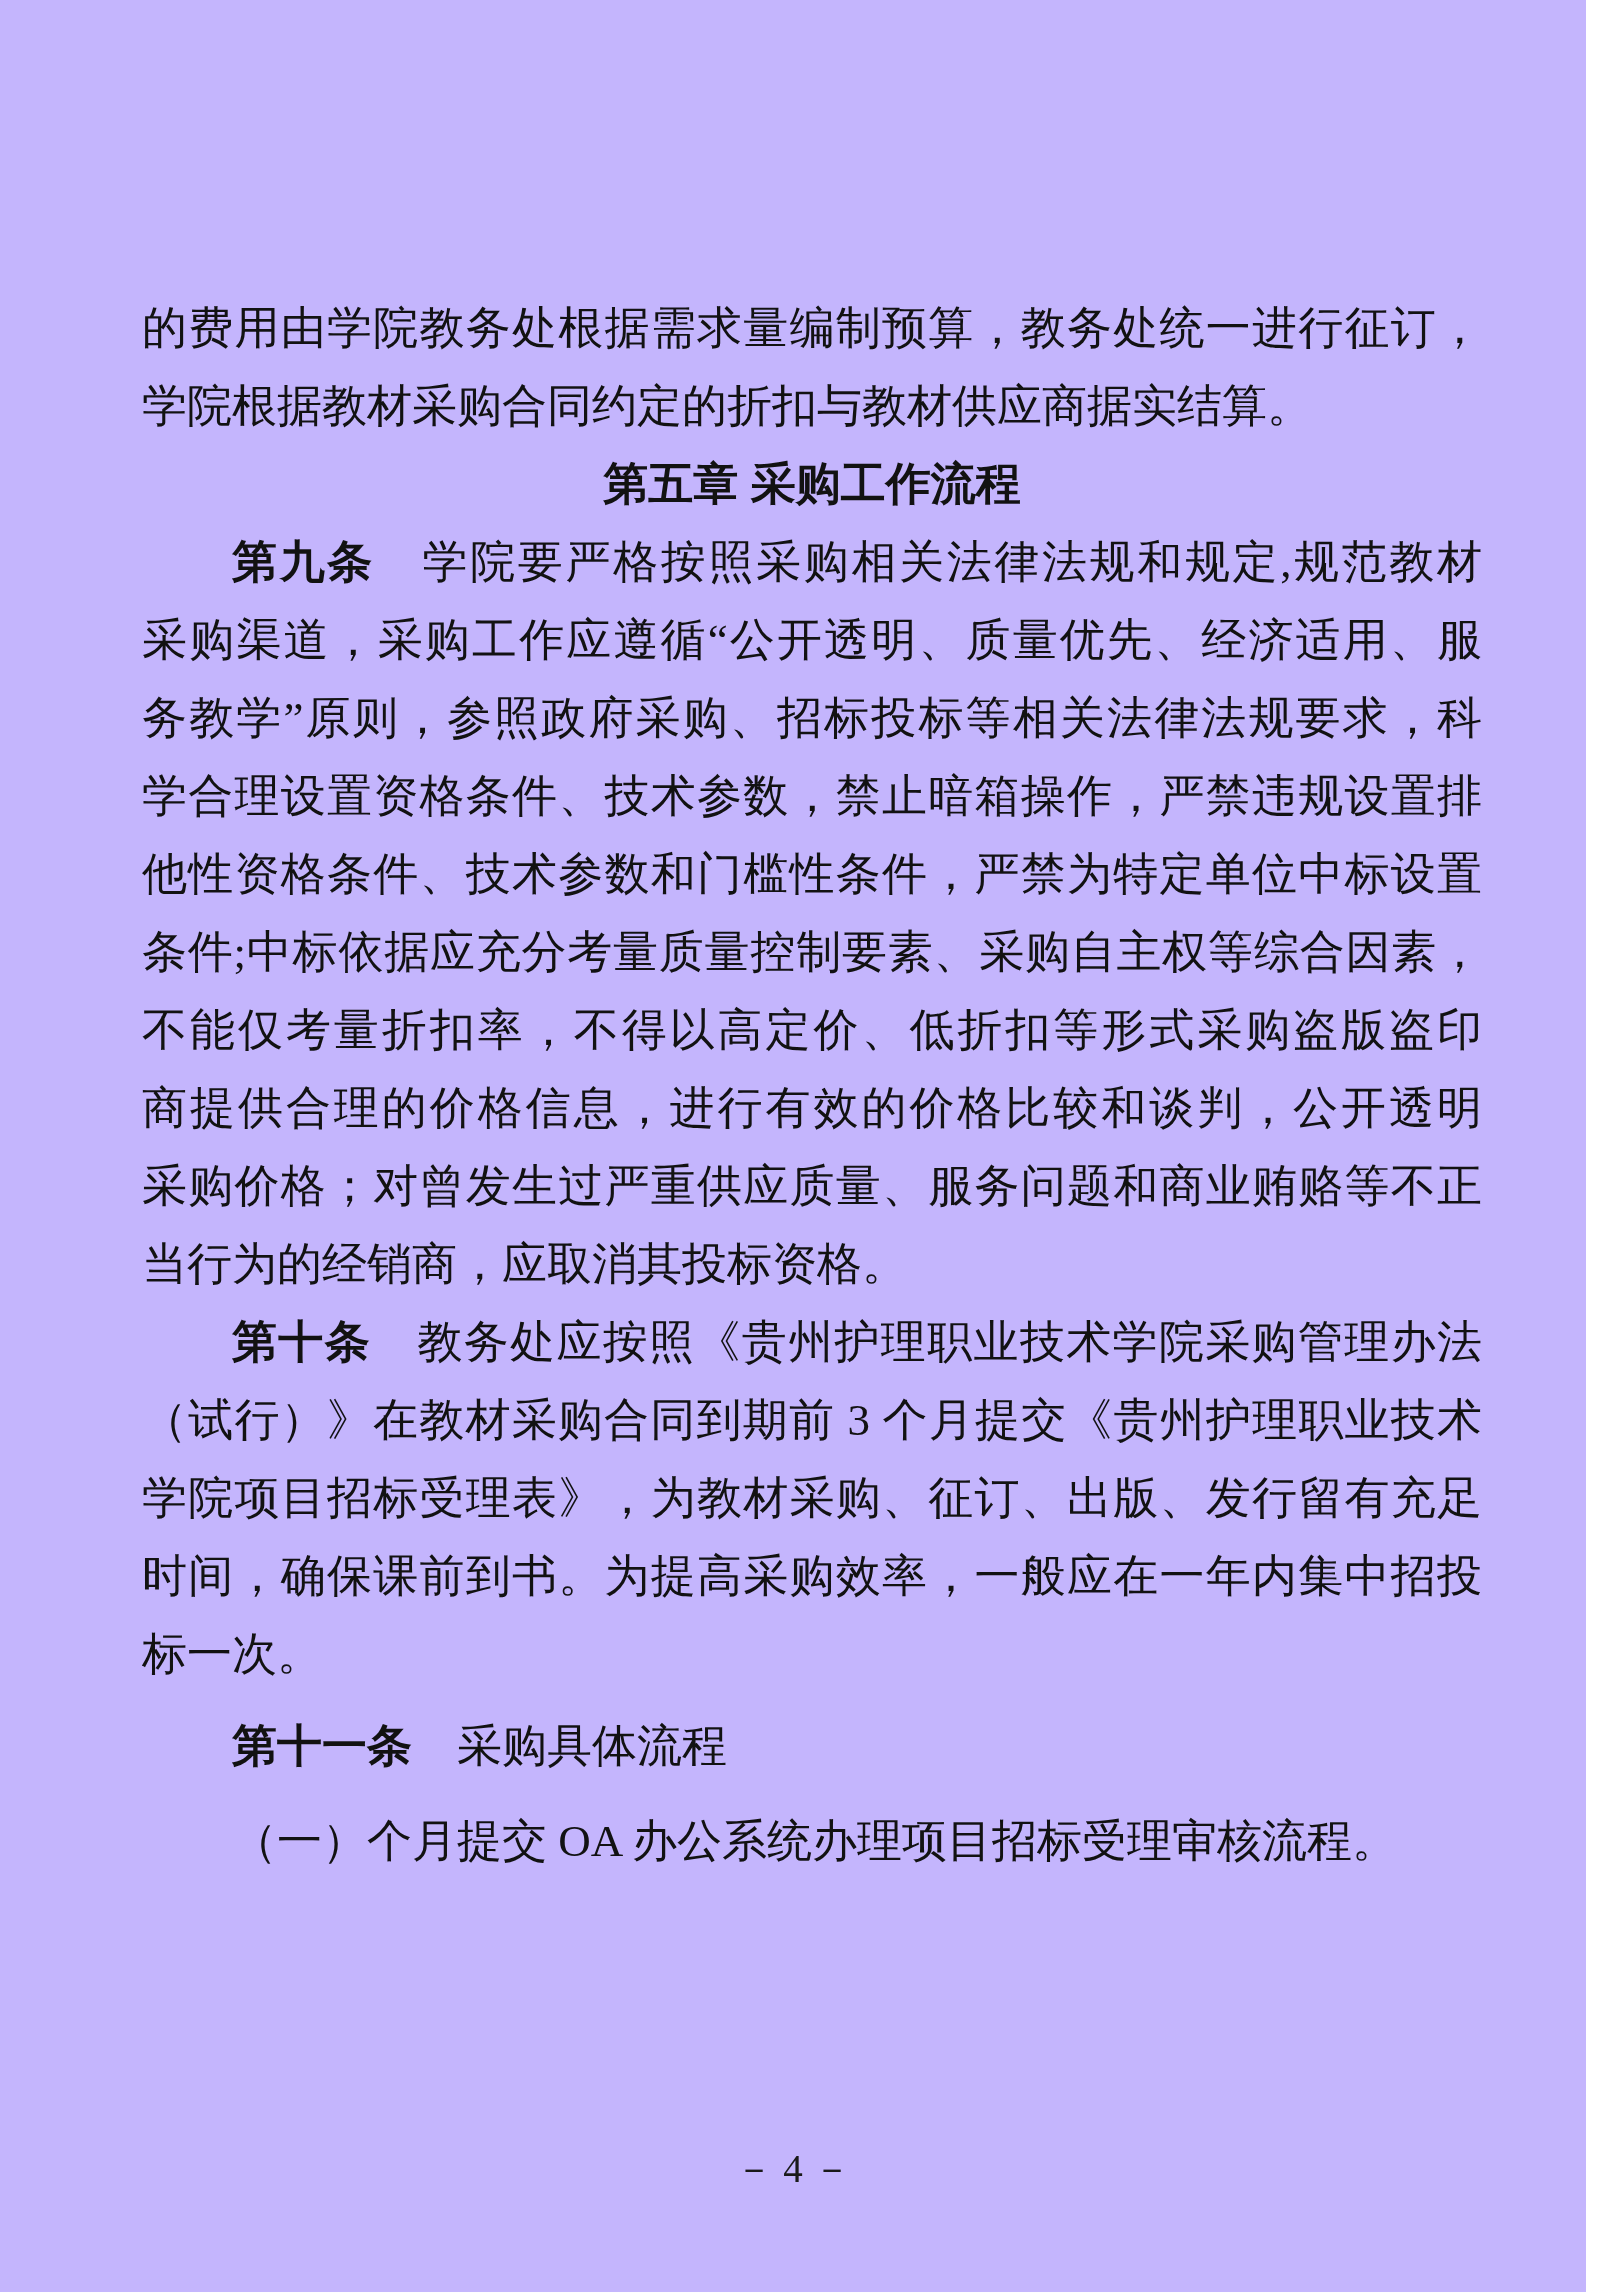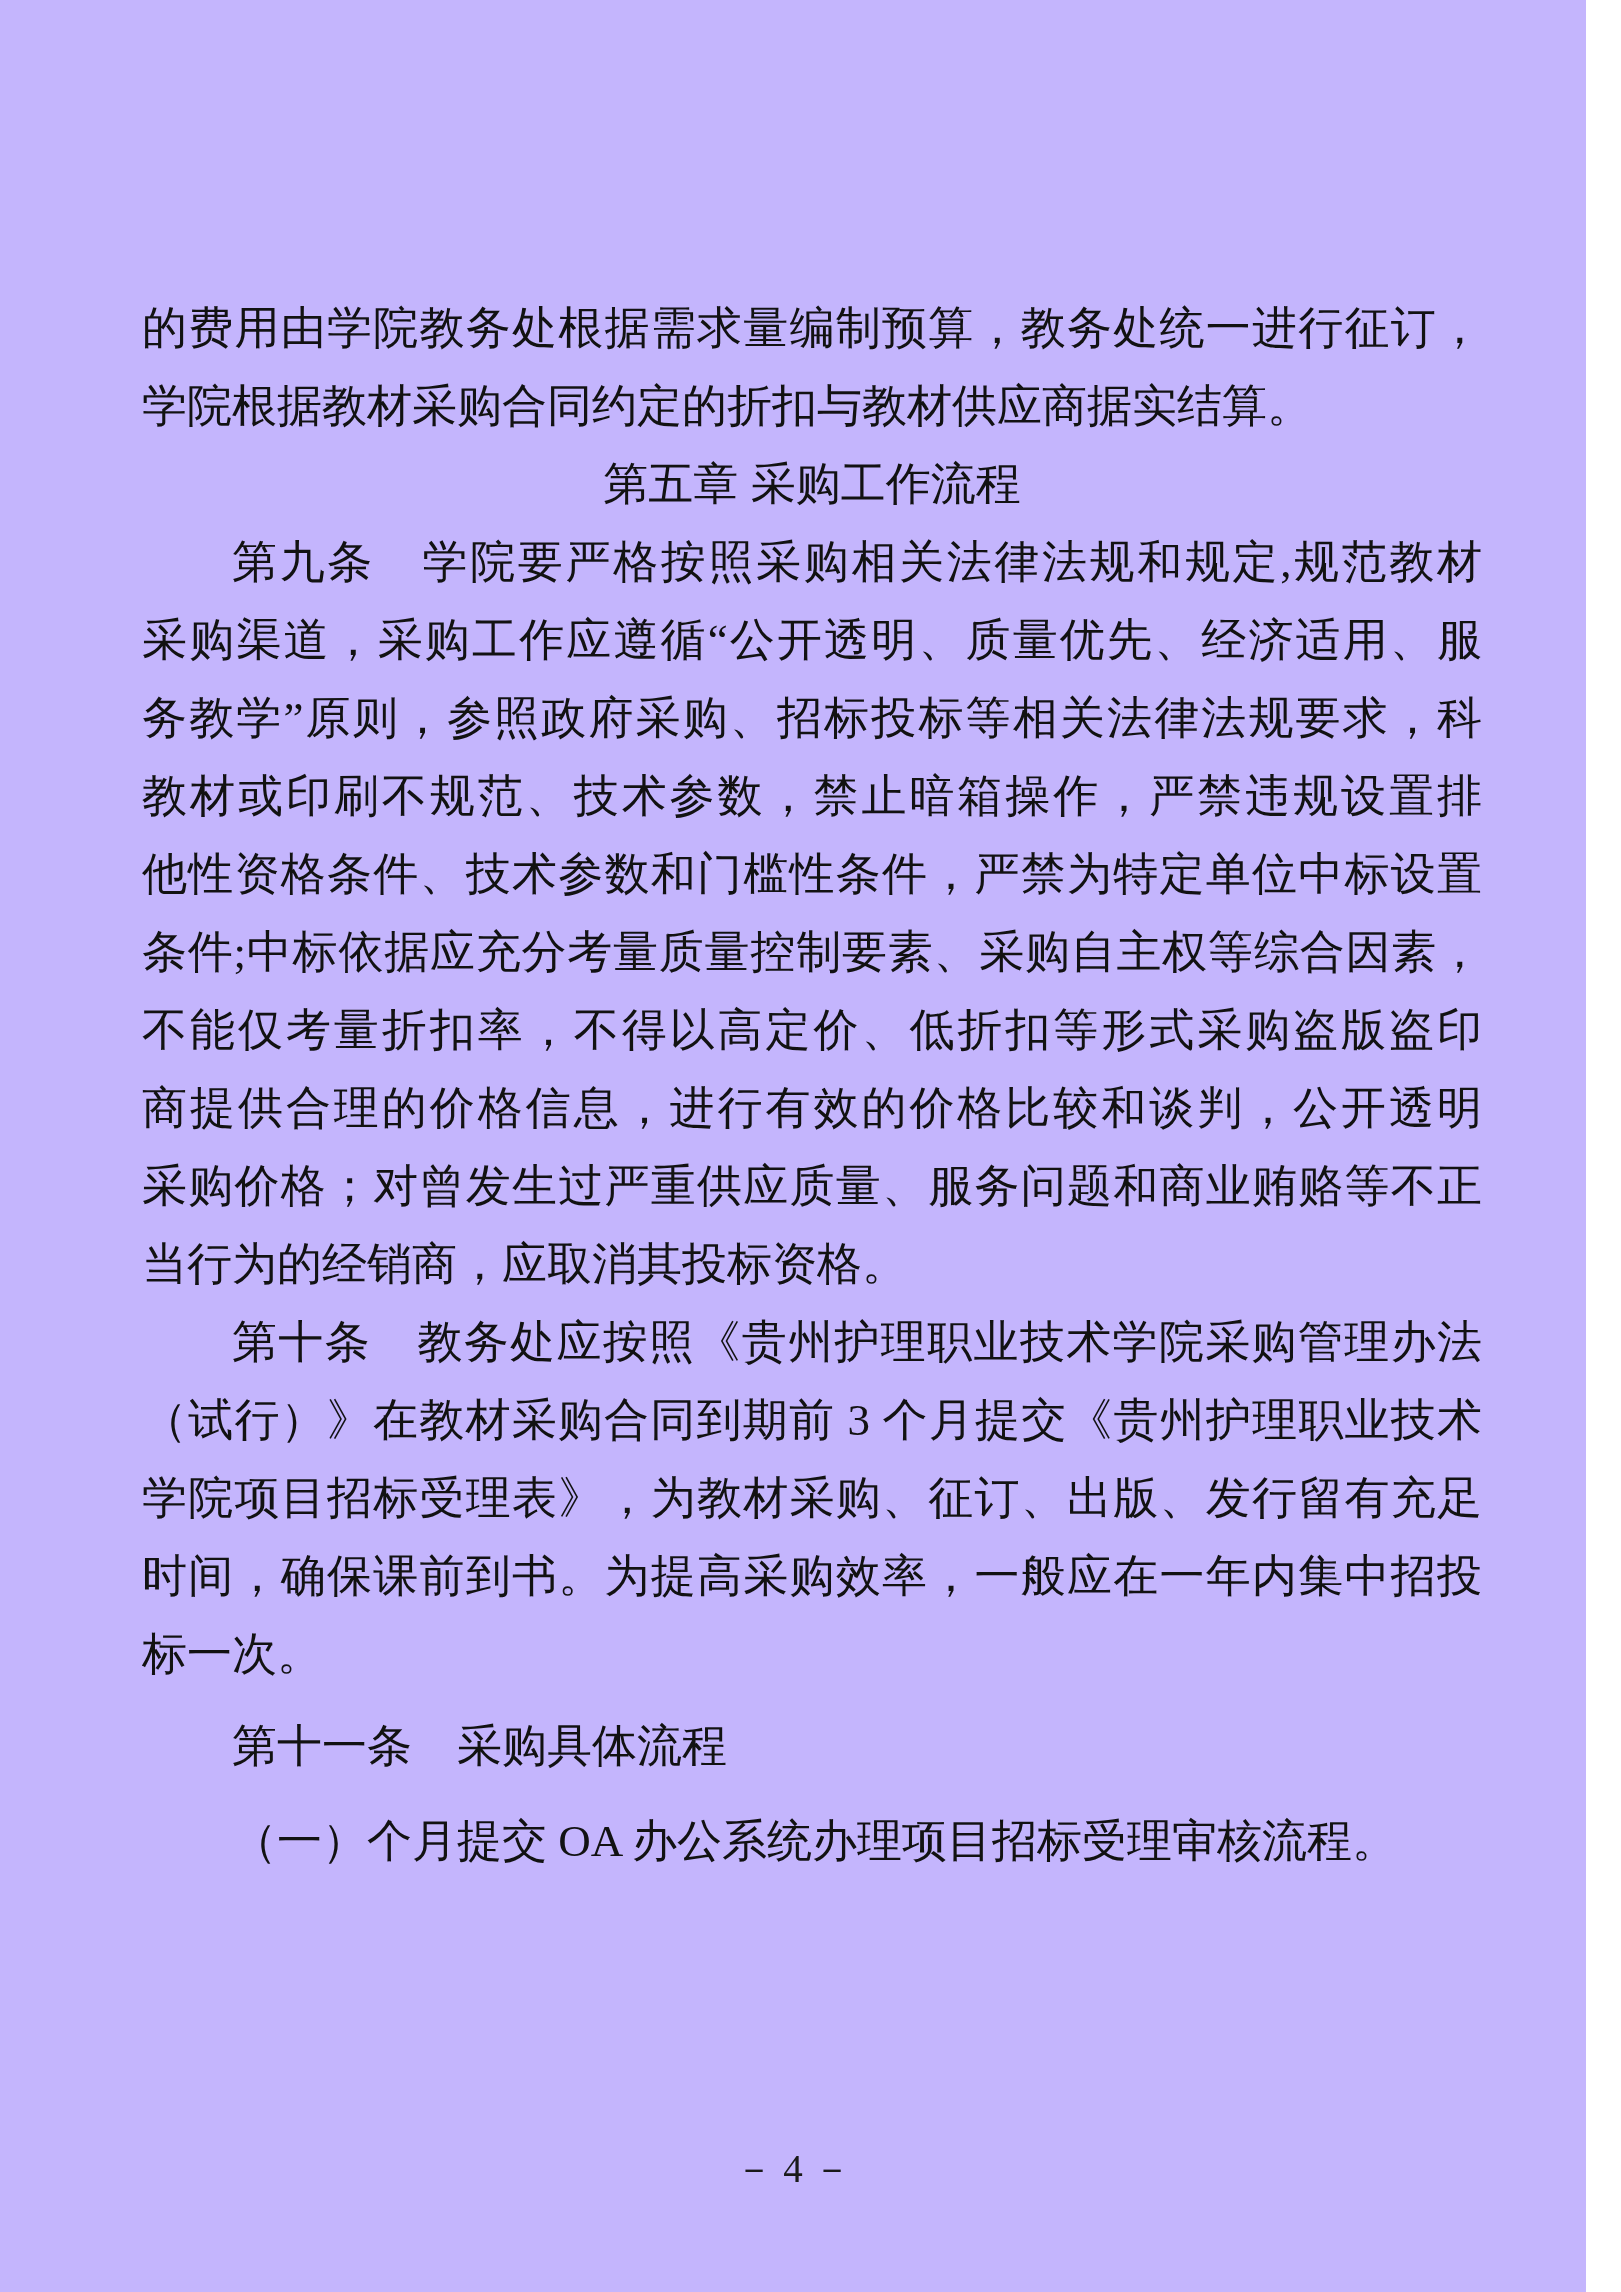--- a/index.html
+++ b/index.html
@@ -31,21 +31,21 @@
     text-align:center;
     text-align-last:center;
     font-family:"Liberation Sans","DejaVu Sans",sans-serif;
     font-weight:bold;
   }
   
   .content .line:nth-last-child(2){ margin-top:13.7px; }
   .content .line:last-child{ margin-top:17.6px; }
   .run{ }
   .run.bold{
-    font-weight:normal;
+    font-weight:bold;
     font-family:"Liberation Sans","DejaVu Sans",sans-serif;
     margin-top:20px;
   }
   .footer{
     position:absolute;
     top:2142px;
     left:0;
     width:100%;
     text-align:center;
     font-size:39px;
@@ -57,21 +57,21 @@
 <body>
 
 <div class="page">
   <div class="content" id="doc-body">
       <div class="line fill"><span class="run">的费用由学院教务处根据需求量编制预算，教务处统一进行征订，</span></div>
       <div class="line"><span class="run">学院根据教材采购合同约定的折扣与教材供应商据实结算。</span></div>
       <div class="line heading"><span class="run bold">第五章 采购工作流程</span></div>
       <div class="line fill indent"><span class="run bold">第九条</span><span class="run">　学院要严格按照采购相关法律法规和规定,规范教材</span></div>
       <div class="line fill"><span class="run">采购渠道，采购工作应遵循“公开透明、质量优先、经济适用、服</span></div>
       <div class="line fill"><span class="run">务教学”原则，参照政府采购、招标投标等相关法律法规要求，科</span></div>
-      <div class="line fill"><span class="run">教材或印刷不规范、技术参数，禁止暗箱操作，严禁违规设置排</span></div>
+      <div class="line fill"><span class="run">学合理设置资格条件、技术参数，禁止暗箱操作，严禁违规设置排</span></div>
       <div class="line fill"><span class="run">他性资格条件、技术参数和门槛性条件，严禁为特定单位中标设置</span></div>
       <div class="line fill"><span class="run">条件;中标依据应充分考量质量控制要素、采购自主权等综合因素，</span></div>
       <div class="line fill"><span class="run">不能仅考量折扣率，不得以高定价、低折扣等形式采购盗版盗印</span></div>
       <div class="line fill"><span class="run">商提供合理的价格信息，进行有效的价格比较和谈判，公开透明</span></div>
       <div class="line fill"><span class="run">采购价格；对曾发生过严重供应质量、服务问题和商业贿赂等不正</span></div>
       <div class="line"><span class="run">当行为的经销商，应取消其投标资格。</span></div>
       <div class="line fill indent"><span class="run bold">第十条</span><span class="run">　教务处应按照《贵州护理职业技术学院采购管理办法</span></div>
       <div class="line fill"><span class="run">（试行）》在教材采购合同到期前 3 个月提交《贵州护理职业技术</span></div>
       <div class="line fill"><span class="run">学院项目招标受理表》，为教材采购、征订、出版、发行留有充足</span></div>
       <div class="line fill"><span class="run">时间，确保课前到书。为提高采购效率，一般应在一年内集中招投</span></div>

